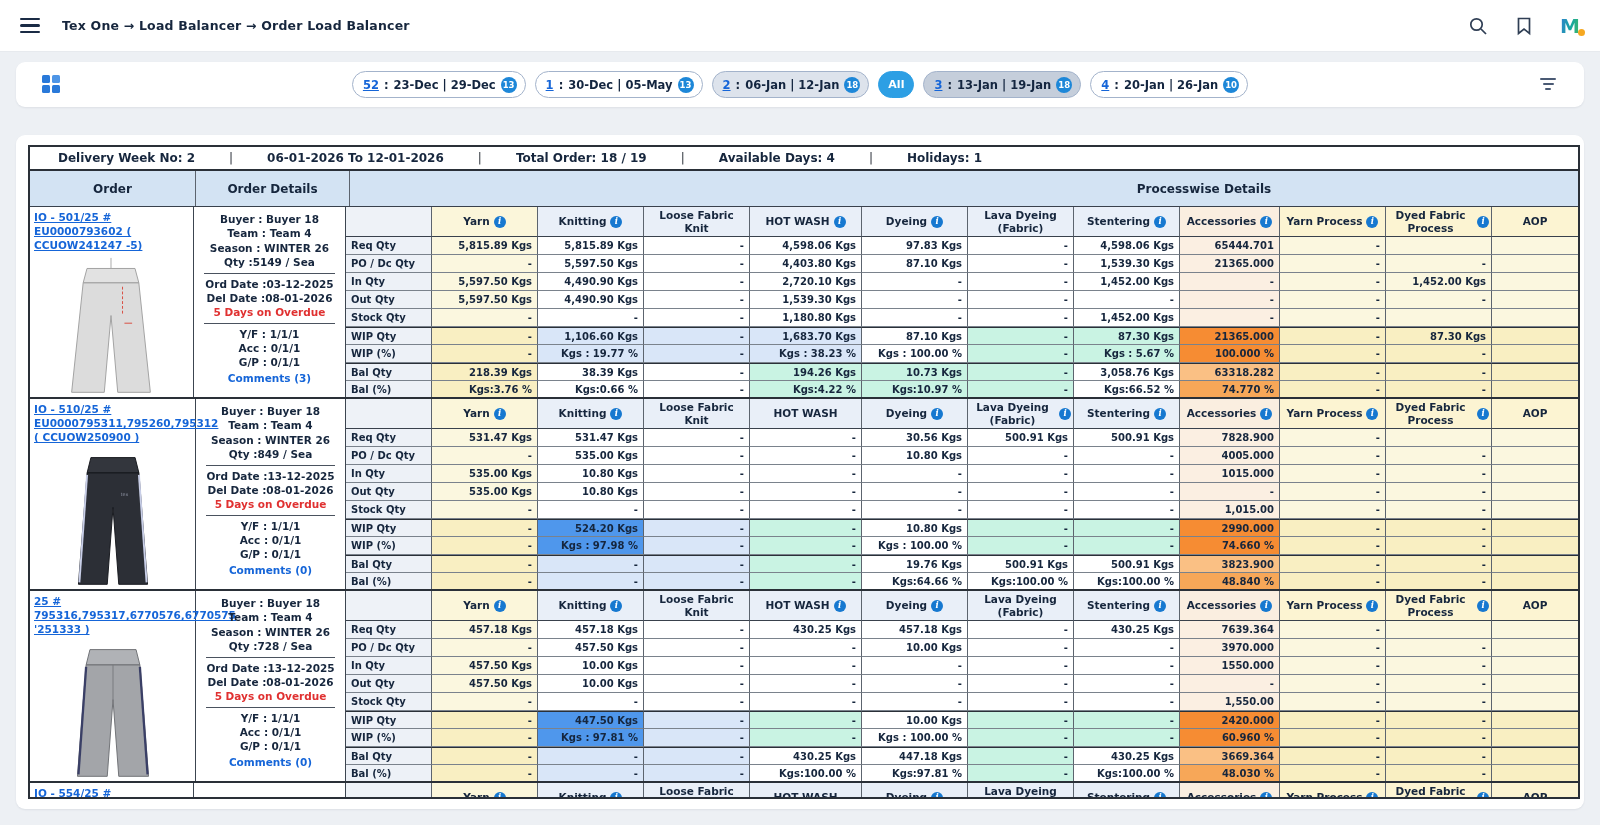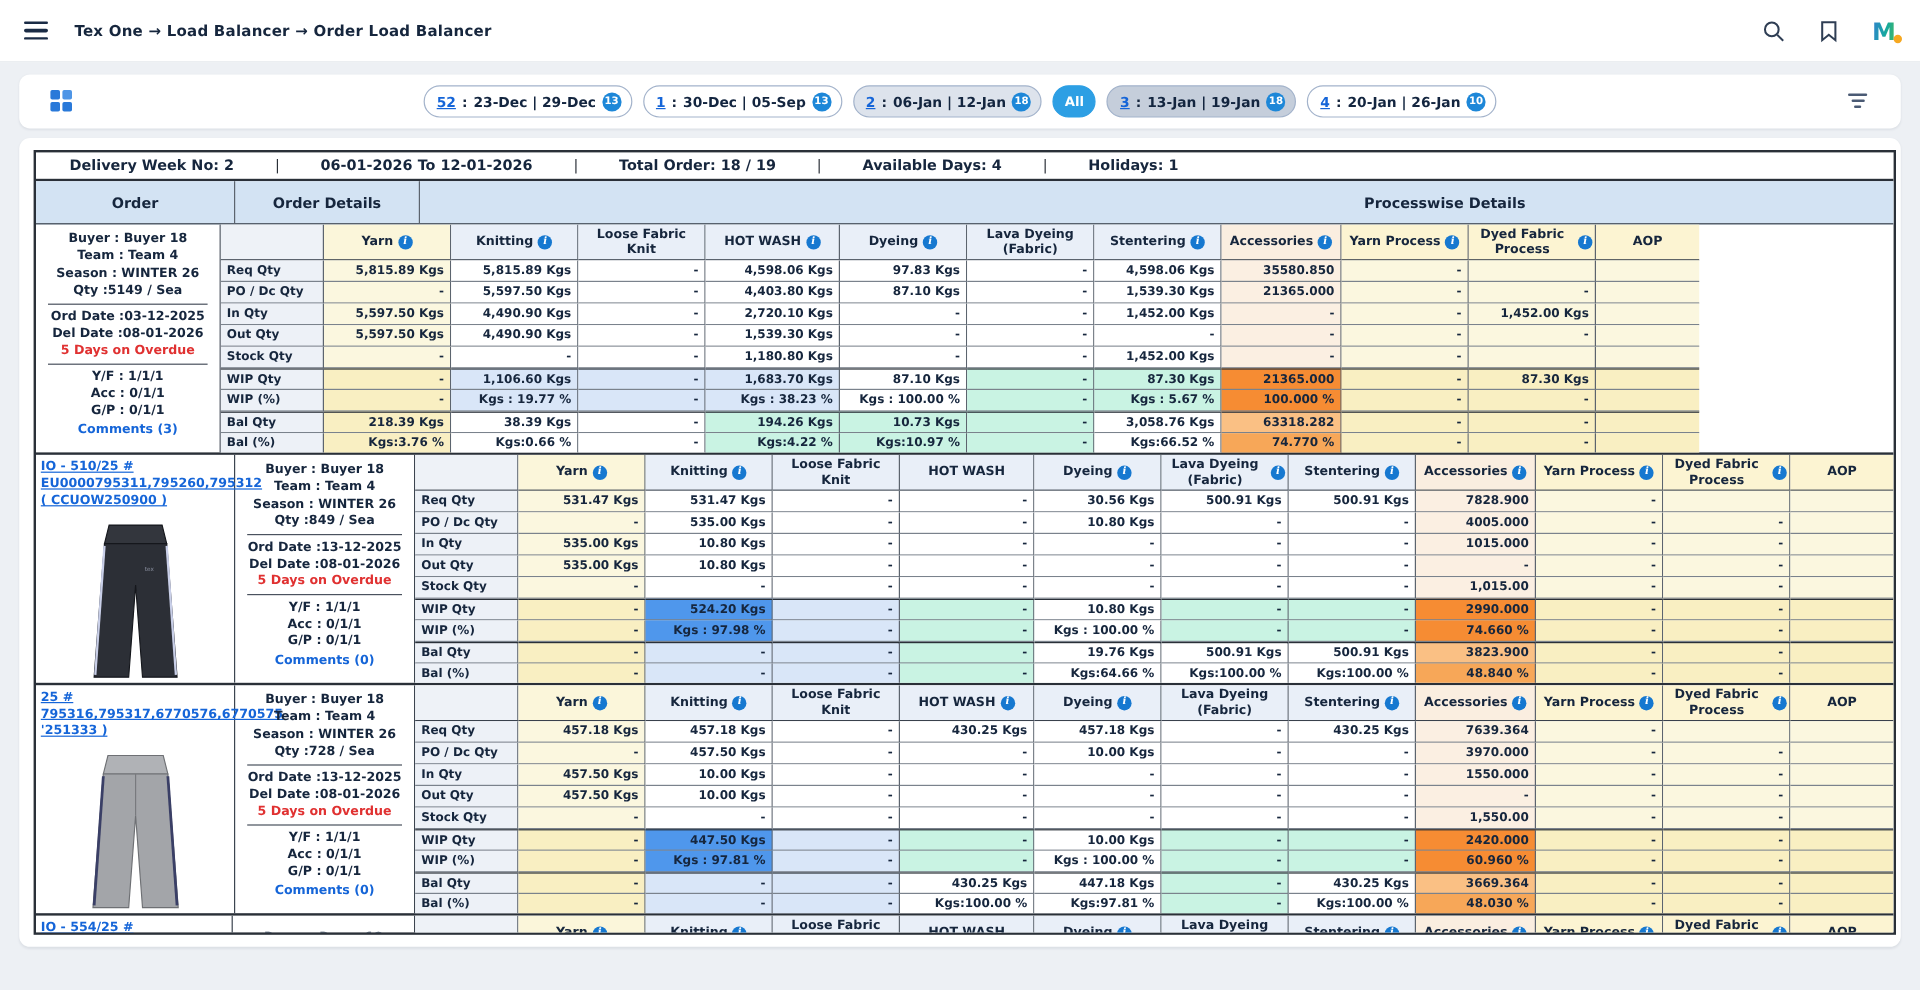--- a/index.html
+++ b/index.html
@@ -27,21 +27,21 @@
   .chip.sel-dark{background:#c5cedb}
   .chip-num{font-size:11.5px;font-weight:700;color:#1565d8;text-decoration:underline}
   .chip-colon{font-size:11.5px;font-weight:700}
   .chip-dates{font-size:11.5px;font-weight:700;color:#13253f}
   .chip-badge{min-width:16px;height:16px;border-radius:9px;background:#1d87d8;color:#fff;font-size:8.5px;font-weight:700;display:flex;align-items:center;justify-content:center;padding:0 2px}
   .chip.all{background:#2d9fe4;border-color:#2d9fe4;color:#fff;font-size:11px;font-weight:700;padding:0 9px;border-radius:15px}
   .filtericon{position:absolute;right:28px;top:16px;width:16px;display:flex;flex-direction:column;gap:3px;cursor:pointer}
   .filtericon span{height:2px;background:#4a5a74;border-radius:2px;align-self:center}
   .filtericon span:nth-child(1){width:16px}.filtericon span:nth-child(2){width:11px}.filtericon span:nth-child(3){width:6px}
   
-  .tablecard{margin-top:8px;height:674px;padding:10px 12px;overflow:hidden}
+  .tablecard{margin-top:28px;height:674px;padding:10px 12px;overflow:hidden}
   .tbl{border:2px solid #2a3038;width:1552px;height:100%;overflow:hidden;background:#fff}
   .summary{height:24px;display:flex;align-items:center;gap:34px;padding-left:28px;font-size:12px;font-weight:700;border-bottom:2px solid #2a3038}
   .summary .sep{color:#2a3038;font-weight:400}
   .colhead{display:flex;background:#d3e3f3;border-bottom:1.5px solid #39414c;font-size:12px;font-weight:700;height:36px;align-items:stretch}
   .ch{display:flex;align-items:center;justify-content:center;border-right:1px solid #5c646e}
   .ch.order{width:166px}.ch.details{width:154px}
   .ch.process{flex:1;border-right:none;padding-left:480px}
   
   .block{display:flex;height:192px;border-bottom:2px solid #2a3038;overflow:hidden}
   .block:last-child{border-bottom:none}
@@ -101,21 +101,21 @@
   <div class="chips" id="chips">
       <div class="chip ">
         <a class="chip-num">52</a>
         <span class="chip-colon">:</span>
         <span class="chip-dates">23-Dec | 29-Dec</span>
         <span class="chip-badge">13</span>
       </div>
       <div class="chip ">
         <a class="chip-num">1</a>
         <span class="chip-colon">:</span>
-        <span class="chip-dates">30-Dec | 05-Sep</span>
+        <span class="chip-dates">30-Dec | 05-May</span>
         <span class="chip-badge">13</span>
       </div>
       <div class="chip sel-light">
         <a class="chip-num">2</a>
         <span class="chip-colon">:</span>
         <span class="chip-dates">06-Jan | 12-Jan</span>
         <span class="chip-badge">18</span>
       </div>
       <div class="chip all">All</div>
       <div class="chip sel-dark">
@@ -151,20 +151,33 @@
         <span class="sep">|</span>
         <span>Holidays: 1</span>
       </div>
     <div class="colhead">
       <div class="ch order">Order</div>
       <div class="ch details">Order Details</div>
       <div class="ch process">Processwise Details</div>
     </div>
     <div id="orders">
         <div class="block">
+          <div class="ordercell">
+            <a class="olink">IO - 501/25 # EU0000793602 (
+CCUOW241247 -5)</a>
+            <div class="pimg">
+              <svg viewBox="0 0 100 150">
+                <path d="M50 2 L50 13" stroke="#a8a8a8" fill="none"></path>
+                <path d="M25 13 H75 L79 28 H21 Z" fill="#e2e2e2" stroke="#a0a0a0"></path>
+                <path d="M21 28 L9 142 H43 L50 62 L57 142 H91 L79 28 Z" fill="#dcdcdc" stroke="#a0a0a0"></path>
+                <path d="M62 32 L62 62" stroke="#d84b3f" stroke-dasharray="3 2" fill="none"></path>
+                <path d="M64 70 h8" stroke="#d84b3f" fill="none"></path>
+              </svg>
+            </div>
+          </div>
           <div class="detailcell"><div class="dline">Buyer : Buyer 18</div><div class="dline">Team : Team 4</div><div class="dline">Season : WINTER 26</div><div class="dline">Qty :5149 / Sea</div><div class="dhr"></div><div class="dline">Ord Date :03-12-2025</div><div class="dline">Del Date :08-01-2026</div><div class="dline overdue">5 Days on Overdue</div><div class="dhr"></div><div class="dline">Y/F : 1/1/1</div><div class="dline">Acc : 0/1/1</div><div class="dline">G/P : 0/1/1</div><a class="dcomments">Comments (3)</a></div>
           <div class="proc">
             <div class="pc ph phc"></div>
             <div class="pc ph ht-yarn">
               <span class="phtxt">Yarn</span>
               <span class="info">i</span>
             </div>
             <div class="pc ph ht-blue">
               <span class="phtxt">Knitting</span>
               <span class="info">i</span>
@@ -203,21 +216,21 @@
               <span class="phtxt">AOP</span>
             </div>
             <div class="pc plab">Req Qty</div>
             <div class="pc pval bg-y">5,815.89 Kgs</div>
             <div class="pc pval bg-w">5,815.89 Kgs</div>
             <div class="pc pval bg-w">-</div>
             <div class="pc pval bg-w">4,598.06 Kgs</div>
             <div class="pc pval bg-w">97.83 Kgs</div>
             <div class="pc pval bg-w">-</div>
             <div class="pc pval bg-w">4,598.06 Kgs</div>
-            <div class="pc pval bg-p">35580.850</div>
+            <div class="pc pval bg-p">65444.701</div>
             <div class="pc pval bg-y">-</div>
             <div class="pc pval bg-y"></div>
             <div class="pc pval bg-y"></div>
             <div class="pc plab">PO / Dc Qty</div>
             <div class="pc pval bg-y">-</div>
             <div class="pc pval bg-w">5,597.50 Kgs</div>
             <div class="pc pval bg-w">-</div>
             <div class="pc pval bg-w">4,403.80 Kgs</div>
             <div class="pc pval bg-w">87.10 Kgs</div>
             <div class="pc pval bg-w">-</div>

